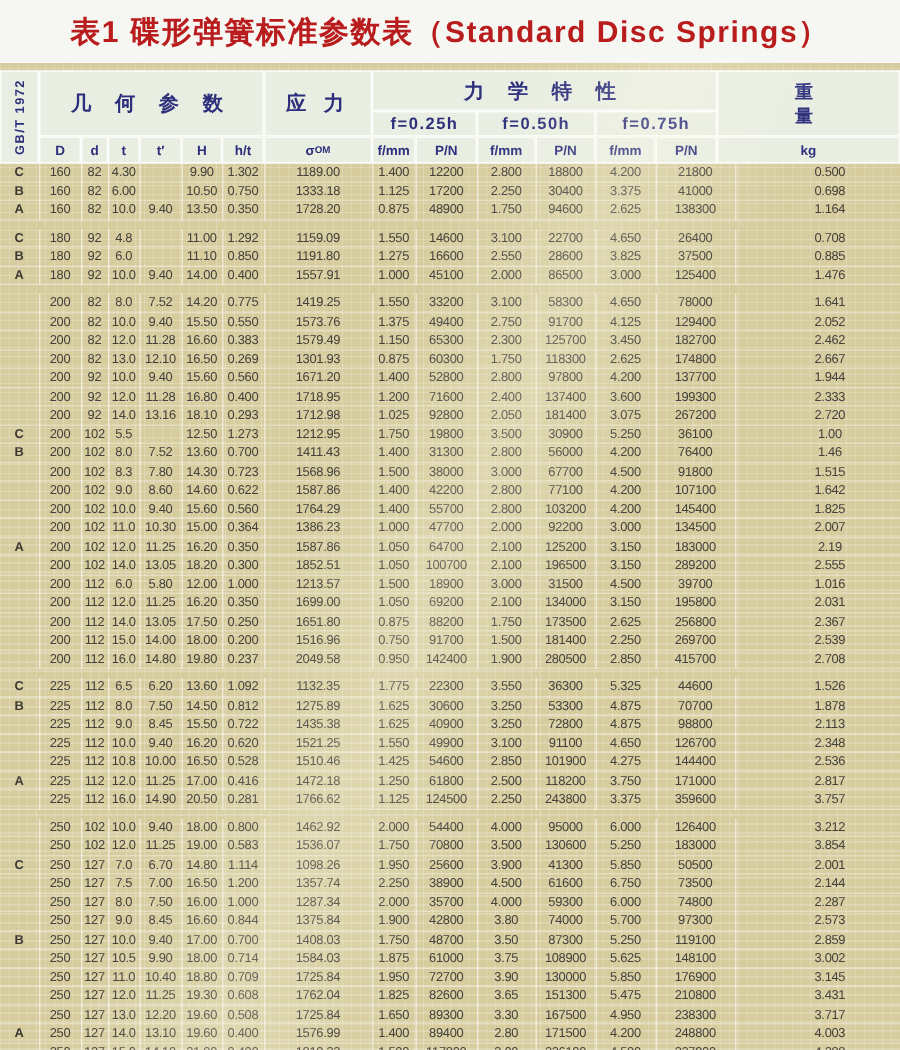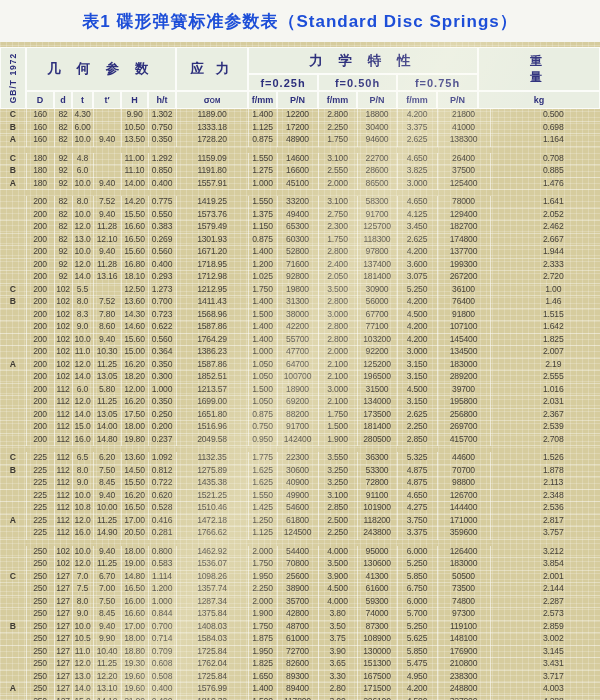--- a/index.html
+++ b/index.html
@@ -7,21 +7,21 @@
     width:600px;height:700px;overflow:hidden;position:relative;
     font-family:"Liberation Sans","DejaVu Sans",sans-serif;
     background:#fbfbf7;
   }
   
   .titlebar{
     position:absolute;left:0;top:0;width:600px;height:42px;
     background:#f6f6f2;display:flex;align-items:center;justify-content:center;
   }
   .titlebar h1{
-    margin:0;font-size:17px;font-weight:bold;color:#1d4ed8;letter-spacing:1px;
+    margin:0;font-size:20px;font-weight:bold;color:#b91c1c;letter-spacing:1px;
   }
   
   .tableframe{
     position:absolute;left:0;top:42px;width:600px;height:658px;
     background-color:#d6cc9e;
     background-image:
       repeating-linear-gradient(0deg, rgba(255,255,255,0.20) 0 1px, rgba(0,0,0,0) 1px 6px),
       repeating-linear-gradient(90deg, rgba(255,255,255,0.20) 0 1px, rgba(0,0,0,0) 1px 6px);
   }
   .sheen{

